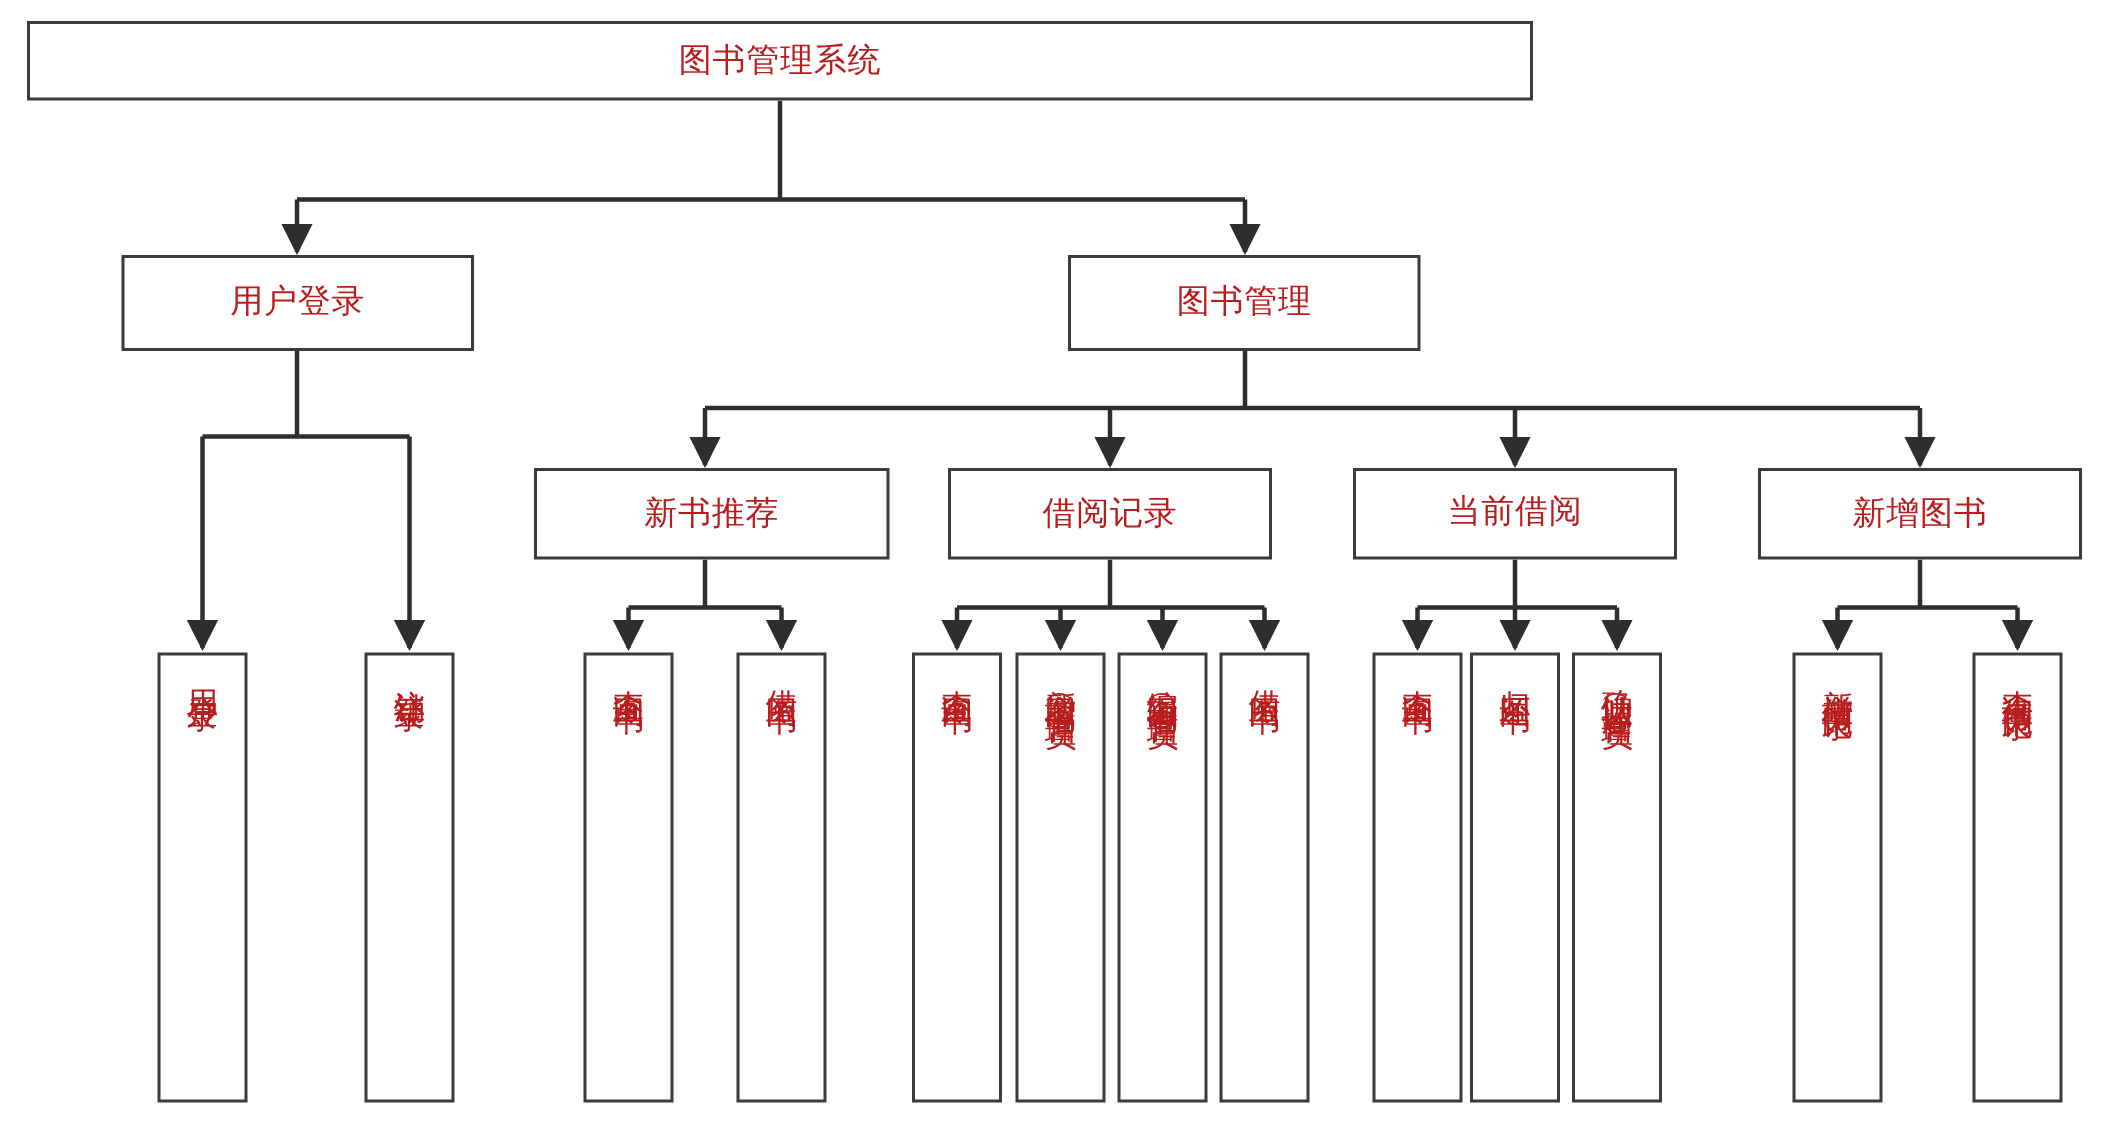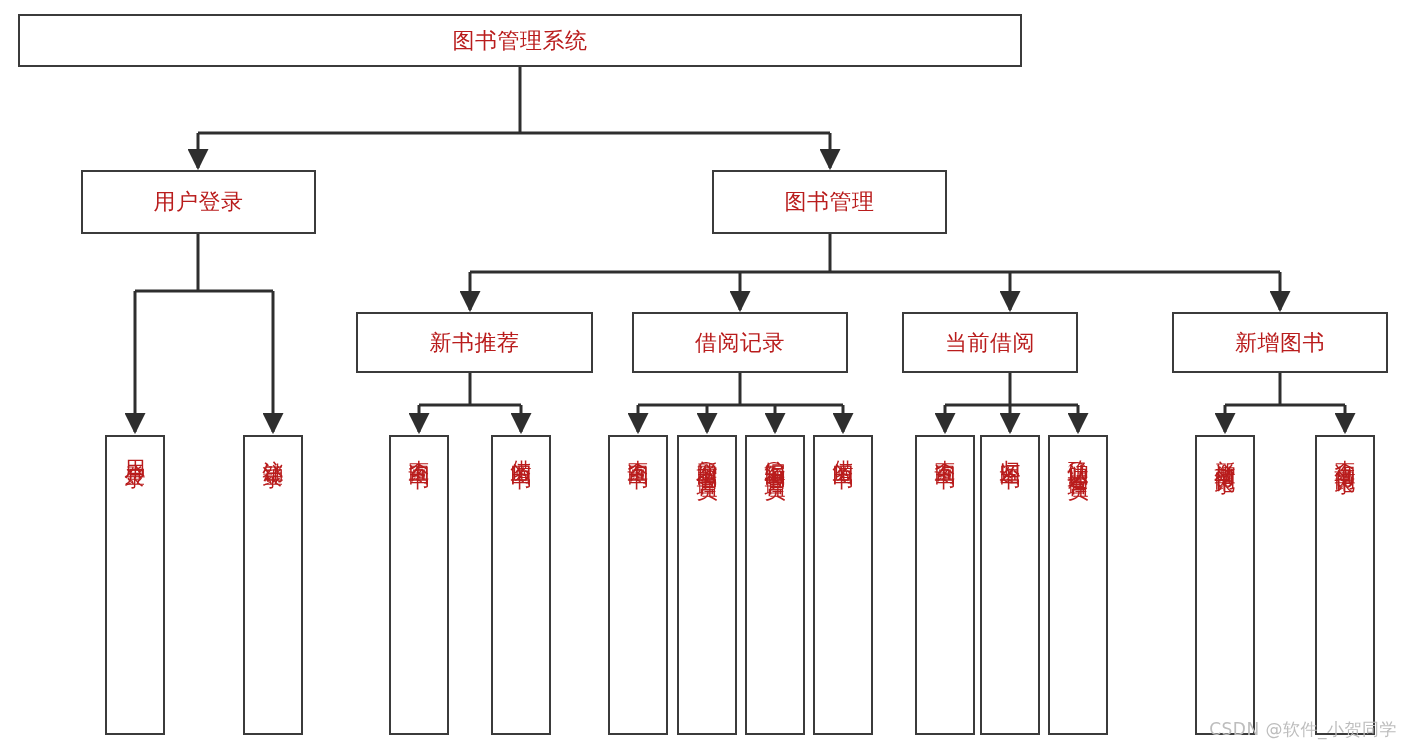--- a/index.html
+++ b/index.html
@@ -137,21 +137,21 @@
   </div>
 
   <div class="node" style="left:356px; top:312px; width:237px; height:61px;">
     <span class="node-label">新书推荐</span>
   </div>
 
   <div class="node" style="left:632px; top:312px; width:216px; height:61px;">
     <span class="node-label">借阅记录</span>
   </div>
 
-  <div class="node" style="left:902px; top:312px; width:176px; height:61px;">
+  <div class="node" style="left:902px; top:312px; width:216px; height:61px;font-family:Liberation Mono, monospace;">
     <span class="node-label">当前借阅</span>
   </div>
 
   <div class="node" style="left:1172px; top:312px; width:216px; height:61px;">
     <span class="node-label">新增图书</span>
   </div>
 
   <div class="node vertical" style="left:105px; top:435px; width:60px; height:300px;">
     <span class="node-label">用户登录</span>
   </div>
@@ -197,15 +197,14 @@
   </div>
 
   <div class="node vertical" style="left:1195px; top:435px; width:60px; height:300px;">
     <span class="node-label">新增借阅记录</span>
   </div>
 
   <div class="node vertical" style="left:1315px; top:435px; width:60px; height:300px;">
     <span class="node-label">查询借阅记录</span>
   </div>
 
-  <div class="watermark">CSDN @软件_小贺同学</div>
 
 </div>
 
 </body></html>

